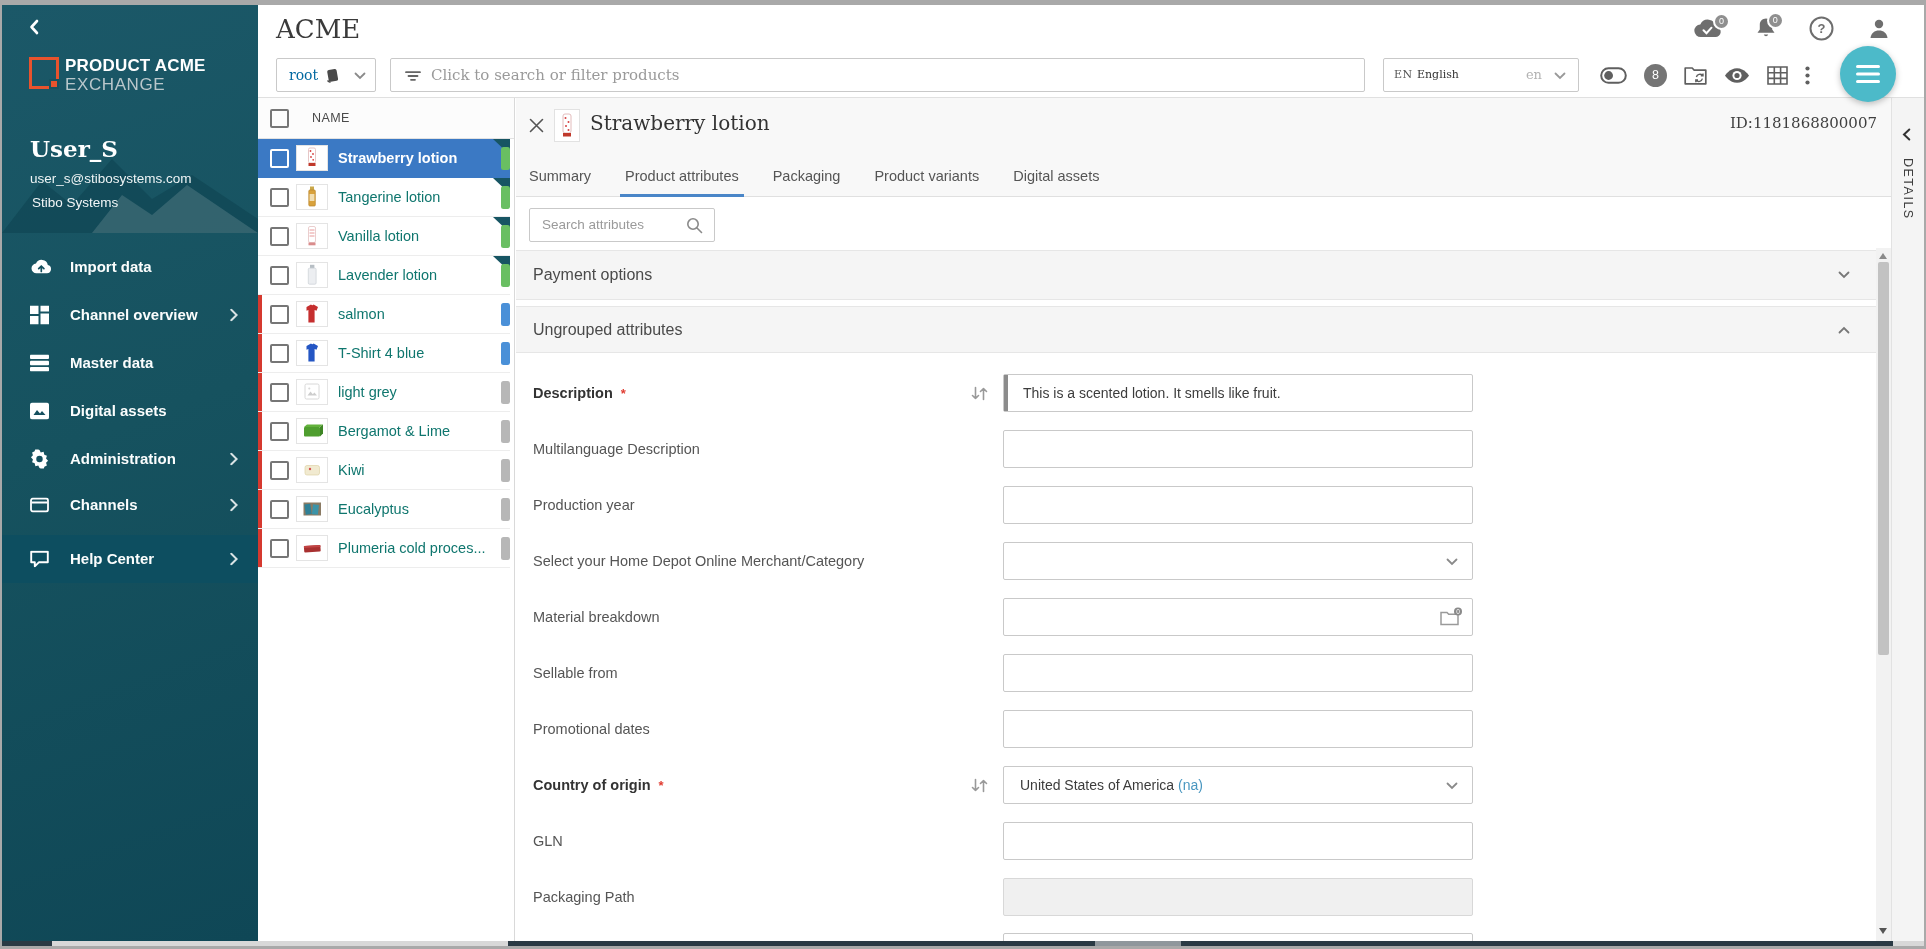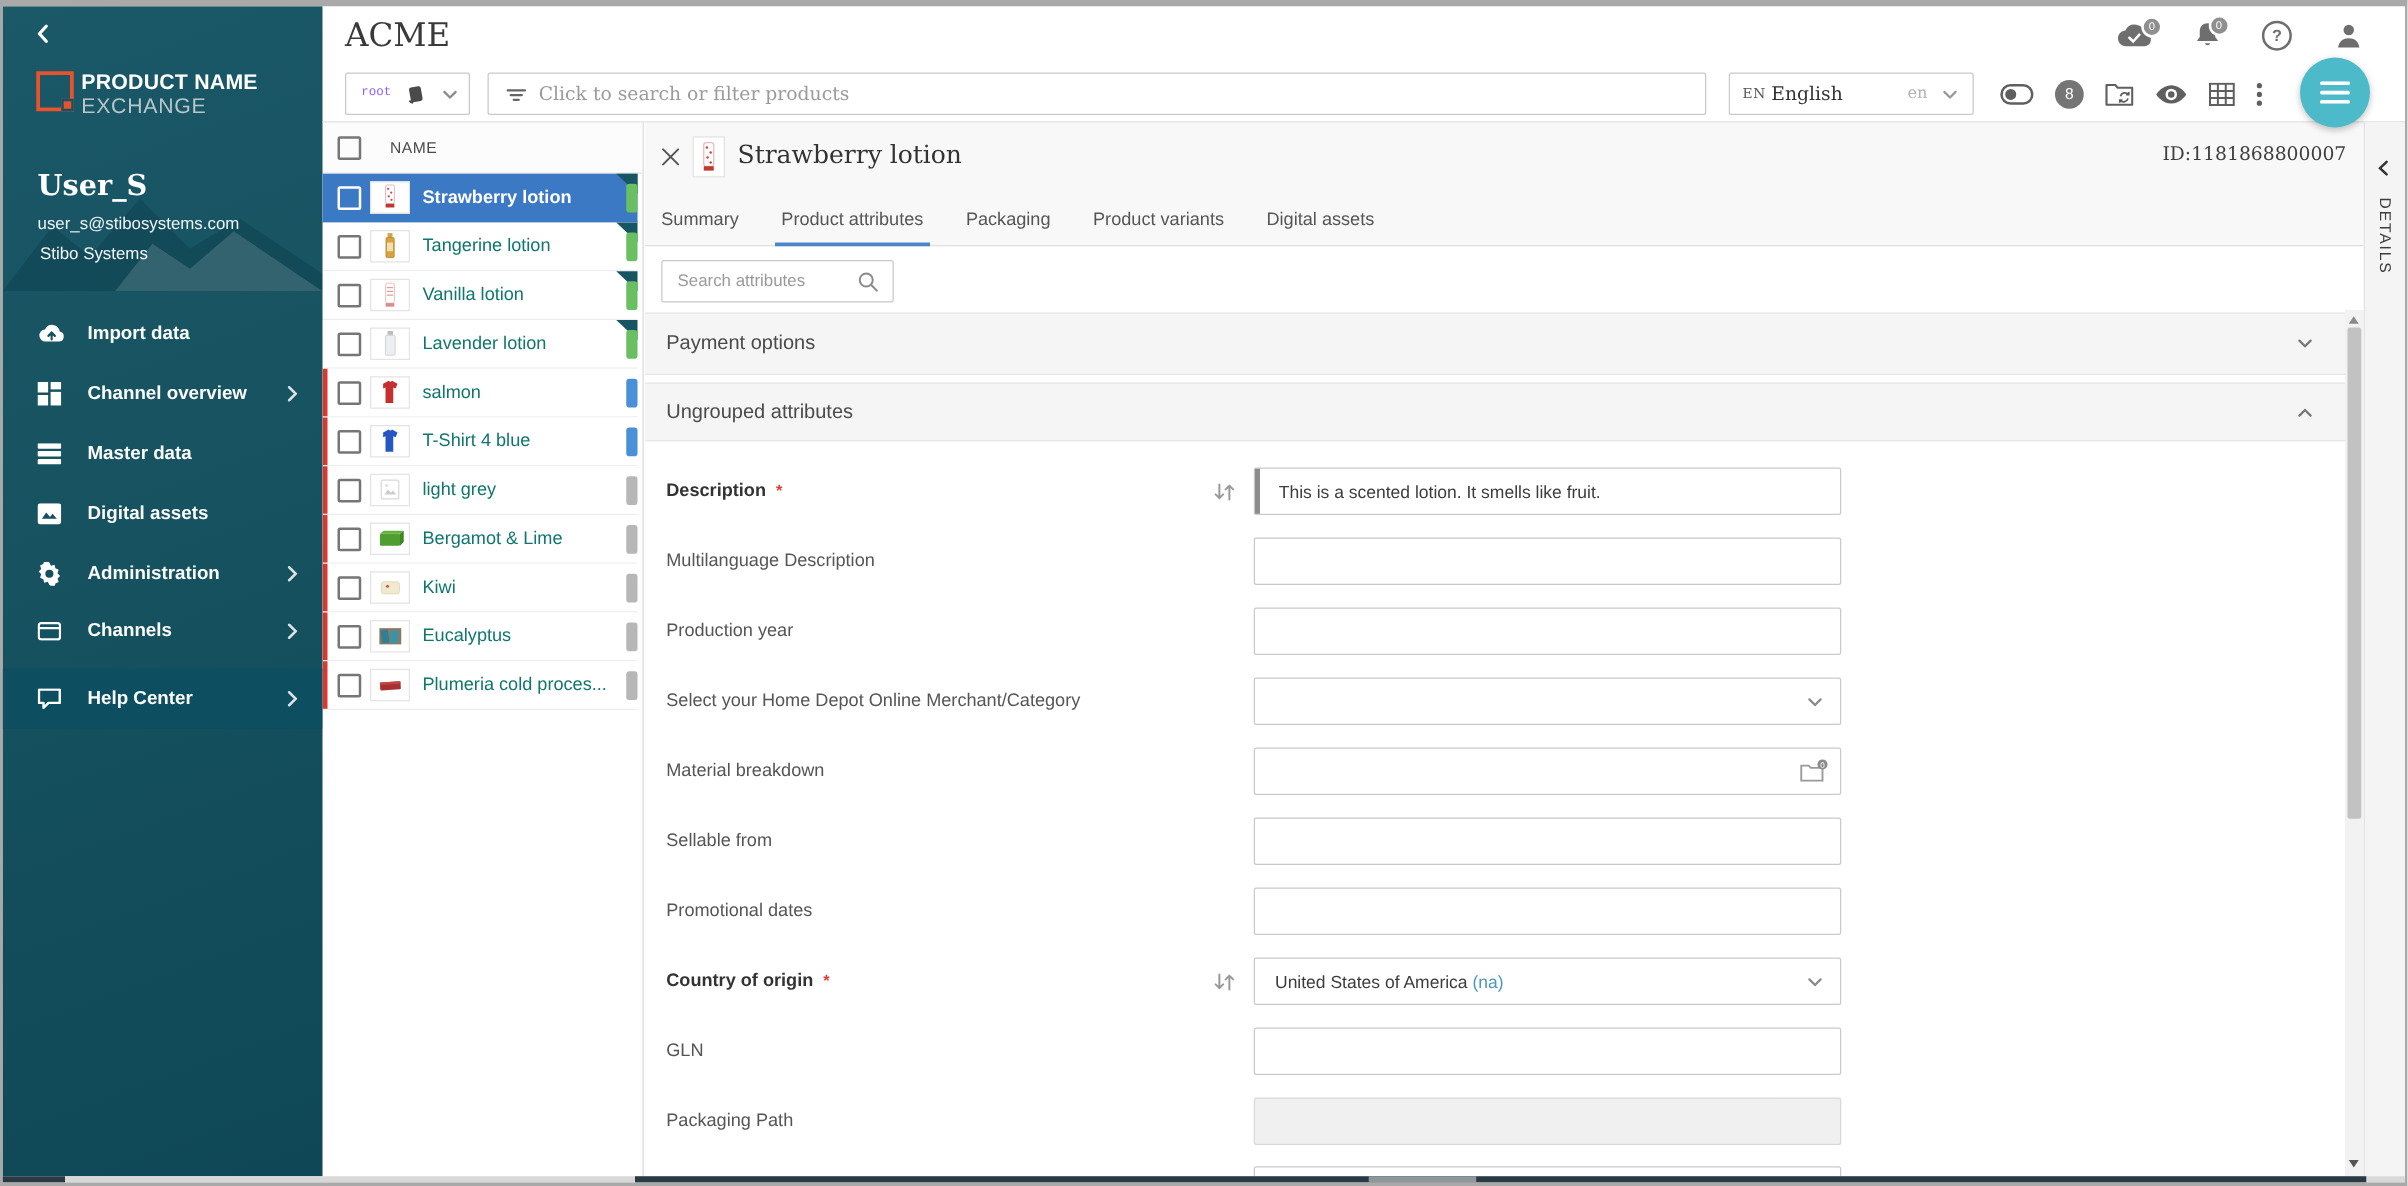--- a/index.html
+++ b/index.html
@@ -35,29 +35,29 @@
   #acme{position:absolute;left:276px;top:14px;font-size:26px;color:#3a3a3a;z-index:6;}
   #top-icons{position:absolute;left:1692px;top:9px;width:198px;height:38px;display:flex;align-items:center;
     justify-content:space-between;color:#6e6e6e;z-index:6;}
   .tico{position:relative;cursor:pointer;}
   .badge0{position:absolute;top:-5px;right:-8px;width:13px;height:13px;border-radius:50%;background:#8f8f8f;
     border:2px solid #fff;color:#fff;font-size:9px;line-height:13px;text-align:center;}
   
   .tbox{position:absolute;top:58px;height:34px;border:1px solid #c9c9c9;border-radius:2px;background:#fff;
     box-sizing:border-box;z-index:6;}
   #root-box{left:276px;width:100px;cursor:pointer;}
-  #root-label{position:absolute;left:12px;line-height:32px;font-size:10px;color:#8b5cf6;font-family:Liberation Mono, monospace;}
+  #root-label{position:absolute;left:12px;line-height:32px;font-size:14px;color:#0369a1;}
   #root-ico{position:absolute;left:47px;top:8px;}
   #root-caret{position:absolute;right:9px;top:13px;color:#8a8a8a;}
   #main-search{left:390px;width:975px;cursor:text;}
   #filter-ico{position:absolute;left:14px;top:11px;color:#666;}
   #search-ph{position:absolute;left:40px;line-height:32px;font-size:15px;color:#9a9a9a;}
   #lang-box{left:1383px;width:196px;cursor:pointer;}
   #lang-code{position:absolute;left:10px;top:0;line-height:32px;font-size:11px;color:#555;letter-spacing:.5px;}
-  #lang-name{position:absolute;left:33px;line-height:32px;font-size:15px;color:#333;}
+  #lang-name{position:absolute;left:33px;line-height:32px;font-size:11px;color:#333;}
   #lang-short{position:absolute;right:36px;line-height:32px;font-size:13px;color:#b3b3b3;}
   #lang-caret{position:absolute;right:12px;top:13px;color:#999;}
   #tool-icons{position:absolute;left:1600px;top:52px;width:226px;height:46px;display:flex;align-items:center;
     gap:17px;color:#5f5f5f;z-index:6;}
   .cntbadge{width:23px;height:23px;border-radius:50%;background:#757575;color:#fff;font-size:12.5px;
     line-height:23px;text-align:center;}
   #fab{position:absolute;left:1840px;top:46px;width:56px;height:56px;border-radius:50%;background:#4cbac9;
     z-index:40;display:flex;align-items:center;justify-content:center;cursor:pointer;
     box-shadow:0 2px 6px rgba(0,0,0,.25);}
   #toolbar-divider{position:absolute;left:258px;top:97px;width:1666px;height:1px;background:#e0e0e0;z-index:5;}
@@ -146,21 +146,21 @@
       <path d="M0 100 L40 48 70 72 110 26 150 66 190 42 256 86 256 100 Z" fill="#0c3f4d" opacity="0.5"></path>
       <path d="M90 100 120 62 150 82 185 52 256 100 Z" fill="#dfe5e8" opacity="0.16"></path>
     </svg>
     <span id="collapse-btn">
         <svg width="11" height="16" viewBox="0 0 11 16">
           <path d="M9 2 3.5 8 9 14" fill="none" stroke="currentColor" stroke-width="2.6" stroke-linecap="round" stroke-linejoin="round"></path>
         </svg>
       </span>
     <div id="logo-box"></div>
     <div id="logo-dot"></div>
-    <div id="logo-l1">PRODUCT NAME</div>
+    <div id="logo-l1">PRODUCT ACME</div>
     <div id="logo-l2">EXCHANGE</div>
     <div id="user-name" class="serif">User_S</div>
     <div id="user-email">user_s@stibosystems.com</div>
     <div id="user-org">Stibo Systems</div>
     <div id="side-nav">
         <div class="nav-item" style="top: 240px;">
           <span class="nicon">
             <svg width="22" height="17" viewBox="0 0 22 17">
               <path fill="currentColor" d="M17.8 6.6A6.2 6.2 0 0 0 6 5.1 4.8 4.8 0 0 0 6.6 14.7H17a4.1 4.1 0 0 0 .8-8.1z"></path>
               <path d="M11.3 13V8m-2.6 2.2 2.6-2.6 2.6 2.6" stroke="#15505f" stroke-width="1.7" fill="none" stroke-linecap="round"></path>

